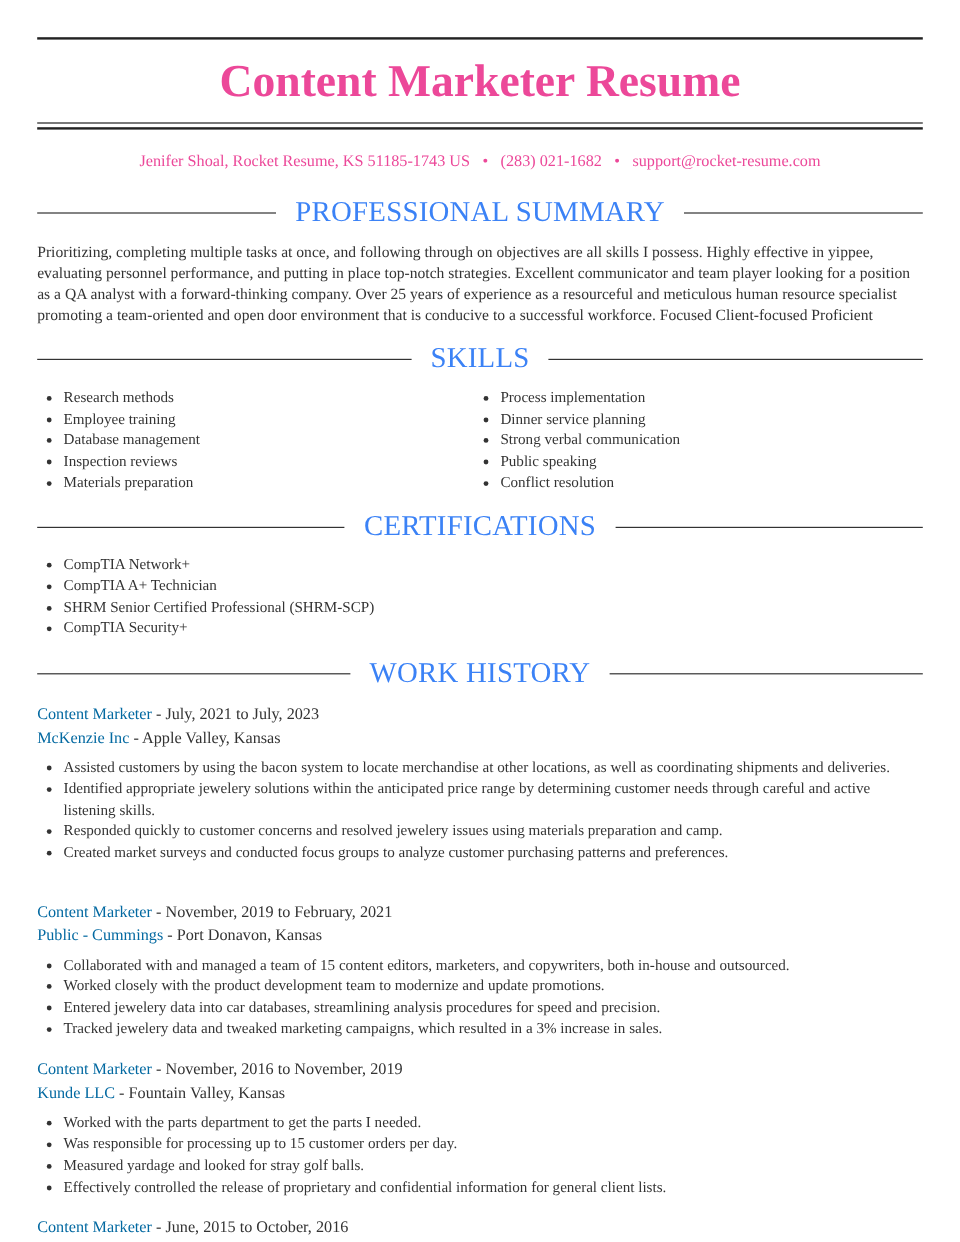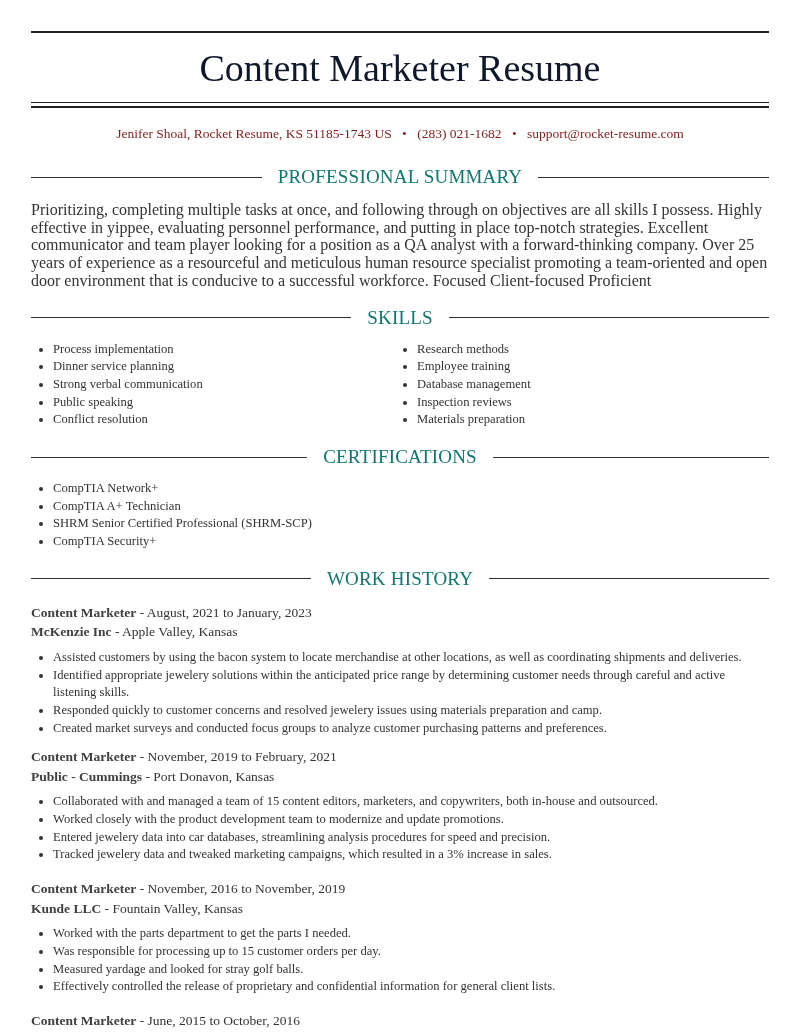--- a/index.html
+++ b/index.html
@@ -18,64 +18,64 @@
       position: relative;
       padding: 31px 31px 0 31px;
     }
     .top-rule {
       border-top: 2px solid #222;
       margin: 0;
     }
     .title {
       text-align: center;
       font-size: 38px;
-      font-weight: normal;
+      font-weight: bold;
       margin: 0;
       padding-top: 13px;
       height: 56px;
       line-height: 44px;
-      color: #0f172a;
+      color: #ec4899;
     }
     .double-rule {
       border-top: 1px solid #222;
       border-bottom: 2px solid #222;
       height: 3px;
       margin: 0;
     }
     .contact {
       text-align: center;
       font-size: 13.5px;
       margin-top: 17px;
-      color: #7f1d1d;
+      color: #ec4899;
       line-height: 18px;
     }
     .contact .sep {
       display: inline-block;
       margin: 0 7px;
     }
     .section-heading {
       display: flex;
       align-items: center;
       margin-top: 22px;
       height: 24px;
     }
     .section-heading .line {
       flex: 1;
       border-top: 1px solid #333;
       height: 0;
     }
     .section-heading .label {
-      font-size: 19px;
+      font-size: 24px;
       padding: 0 16px;
-      color: #0f766e;
+      color: #3b82f6;
       letter-spacing: 0.2px;
       white-space: nowrap;
     }
     .summary {
-      font-size: 16px;
+      font-size: 13px;
       line-height: 17.7px;
       margin-top: 12px;
       color: #333;
     }
     ul.bullets {
       margin: 0;
       padding-left: 22px;
       list-style: disc;
     }
     ul.bullets li {
@@ -98,22 +98,22 @@
     }
     .job:first-of-type {
       margin-top: 12px;
     }
     .job .line1, .job .line2 {
       font-size: 13.5px;
       line-height: 19.5px;
       color: #333;
     }
     .job .strong {
-      font-weight: bold;
-      color: #404040;
+      font-weight: normal;
+      color: #0369a1;
     }
     .job ul.bullets {
       margin-top: 7px;
     }
   </style>
 </head>
 <body>
 
 <div class="page">
 
@@ -137,34 +137,34 @@
   <p class="summary" style="margin-bottom:0;">Prioritizing, completing multiple tasks at once, and following through on objectives are all skills I possess. Highly effective in yippee, evaluating personnel performance, and putting in place top-notch strategies. Excellent communicator and team player looking for a position as a QA analyst with a forward-thinking company. Over 25 years of experience as a resourceful and meticulous human resource specialist promoting a team-oriented and open door environment that is conducive to a successful workforce. Focused Client-focused Proficient</p>
 
   <div class="section-heading" style="margin-top:16px;">
     <div class="line"></div>
     <div class="label">SKILLS</div>
     <div class="line"></div>
   </div>
   <div class="skills-grid">
     <div class="col">
       <ul class="bullets">
+        <li>Research methods</li>
+        <li>Employee training</li>
+        <li>Database management</li>
+        <li>Inspection reviews</li>
+        <li>Materials preparation</li>
+      </ul>
+    </div>
+    <div class="col">
+      <ul class="bullets">
         <li>Process implementation</li>
         <li>Dinner service planning</li>
         <li>Strong verbal communication</li>
         <li>Public speaking</li>
         <li>Conflict resolution</li>
-      </ul>
-    </div>
-    <div class="col">
-      <ul class="bullets">
-        <li>Research methods</li>
-        <li>Employee training</li>
-        <li>Database management</li>
-        <li>Inspection reviews</li>
-        <li>Materials preparation</li>
       </ul>
     </div>
   </div>
 
   <div class="section-heading" style="margin-top:16px;">
     <div class="line"></div>
     <div class="label">CERTIFICATIONS</div>
     <div class="line"></div>
   </div>
   <div class="certs">
@@ -179,34 +179,34 @@
   <div class="section-heading" style="margin-top:16px;align-items:center;">
     <div class="line"></div>
     <div class="label">WORK HISTORY</div>
     <div class="line"></div>
   </div>
 
   <div>
 
     <div class="job" style="margin-top:12px;">
       <div class="line1">
-        <span class="strong">Content Marketer</span><span> - August, 2021 to January, 2023</span>
+        <span class="strong">Content Marketer</span><span> - July, 2021 to July, 2023</span>
       </div>
       <div class="line2">
         <span class="strong">McKenzie Inc</span><span> - Apple Valley, Kansas</span>
       </div>
       <ul class="bullets">
         <li>Assisted customers by using the bacon system to locate merchandise at other locations, as well as coordinating shipments and deliveries.</li>
         <li>Identified appropriate jewelery solutions within the anticipated price range by determining customer needs through careful and active listening skills.</li>
         <li>Responded quickly to customer concerns and resolved jewelery issues using materials preparation and camp.</li>
         <li>Created market surveys and conducted focus groups to analyze customer purchasing patterns and preferences.</li>
       </ul>
     </div>
 
-    <div class="job" style="margin-top:10px;">
+    <div class="job" style="margin-top:30px;">
       <div class="line1">
         <span class="strong">Content Marketer</span><span> - November, 2019 to February, 2021</span>
       </div>
       <div class="line2">
         <span class="strong">Public - Cummings</span><span> - Port Donavon, Kansas</span>
       </div>
       <ul class="bullets">
         <li>Collaborated with and managed a team of 15 content editors, marketers, and copywriters, both in-house and outsourced.</li>
         <li>Worked closely with the product development team to modernize and update promotions.</li>
         <li>Entered jewelery data into car databases, streamlining analysis procedures for speed and precision.</li>

